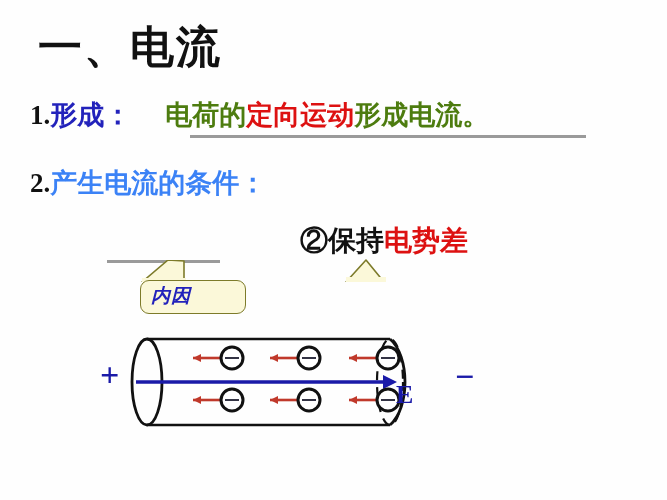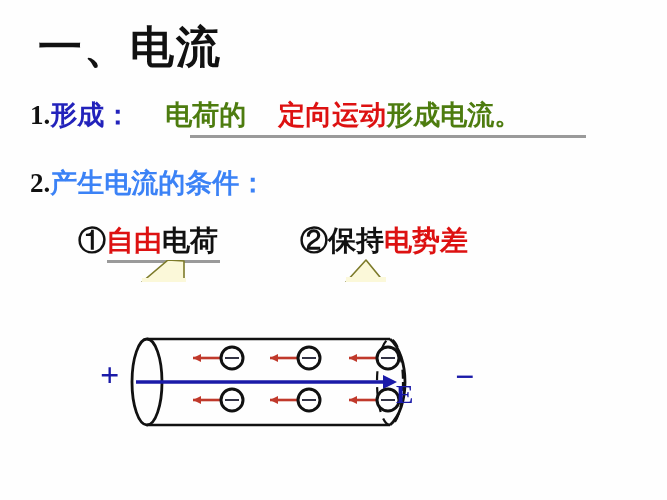--- a/index.html
+++ b/index.html
@@ -43,21 +43,21 @@
     top: 100px;
     font-size: 27px;
     font-weight: bold;
     white-space: nowrap;
     line-height: 1.15;
   }
   #line1 .num { color: #111111; }
   #line1 .blue { color: #2222bb; text-align: right; }
   #line1 .gap { display: inline-block; width: 34px; }
   #line1 .black { color: #4d7c0f; }
-  #line1 .red { color: #dd1111; padding-left: 32px; }
+  #line1 .red { color: #dd1111; }
 
   #line1-underline {
     position: absolute;
     left: 190px;
     top: 135px;
     width: 396px;
     height: 3px;
     background: #9a9a9a;
   }
 
@@ -160,39 +160,39 @@
 
   <div id="line1">
     <span class="num">1.</span><span class="blue">形成：</span><span class="gap"></span><span class="black">电荷的</span><span class="red">定向运动</span><span class="black">形成电流。</span>
   </div>
   <div id="line1-underline"></div>
 
   <div id="line2">
     <span class="num">2.</span><span class="blue">产生电流的条件：</span>
   </div>
 
-  <div class="cond" id="cond1">
-    <span class="black">①</span><span class="red">自由</span><span class="black">电荷</span>
-  </div>
   <div id="cond1-underline"></div>
 
   <div class="cond" id="cond2">
     <span class="black">②</span><span class="black">保持</span><span class="red">电势差</span>
   </div>
 
   <svg class="callout-tail" id="tail-inner" viewBox="0 0 60 22">
     <path d="M 2 22 L 28 0 L 44 1 L 44 22 Z" fill="#fbf8d9" stroke="#7d7b2a" stroke-width="1.6" stroke-linejoin="round"></path>
     <rect x="2" y="18" width="44" height="6" fill="#fbf8d9" stroke="none"></rect>
   </svg>
 
   <svg class="callout-tail" id="tail-outer" viewBox="0 0 60 24">
     <path d="M 6 24 L 26 2 L 44 24 Z" fill="#fbf8d9" stroke="#7d7b2a" stroke-width="1.6" stroke-linejoin="round"></path>
     <rect x="6" y="19" width="40" height="7" fill="#fbf8d9" stroke="none"></rect>
   </svg>
 
+  <div class="callout" id="callout-inner">
+    <span class="label">内因</span>
+  </div>
 
 
   <div id="plus">+</div>
   <div id="minus">−</div>
 
   <svg id="diagram" viewBox="0 0 400 110">
 
     <line x1="57" y1="9" x2="300" y2="9" stroke="#111111" stroke-width="2.6"></line>
     <line x1="57" y1="95" x2="300" y2="95" stroke="#111111" stroke-width="2.6"></line>
 

